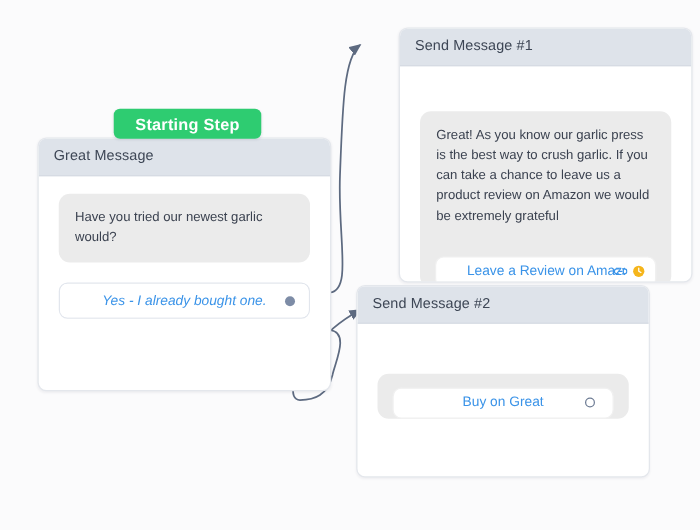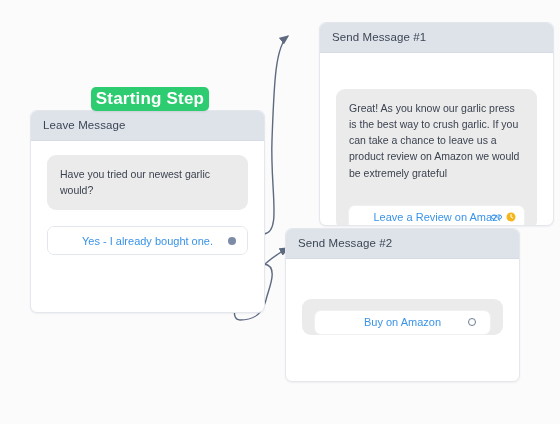--- a/index.html
+++ b/index.html
@@ -57,21 +57,21 @@
   
   #starting-step {
     position: absolute;
     left: 91px;
     top: 87px;
     width: 118px;
     height: 24px;
     background: #2ecc71;
     border-radius: 5px;
     color: #ffffff;
-    font-size: 17px;
+    font-size: 13px;
     font-weight: bold;
     display: flex;
     align-items: center;
     justify-content: center;
     z-index: 3;
     letter-spacing: .2px;
     box-shadow: 0 1px 2px rgba(32,42,64,.10);
   }
 
   
@@ -102,20 +102,21 @@
   .reply-row {
     display: flex;
     align-items: center;
     justify-content: center;
     position: relative;
     height: 27px;
     color: #3a93e8;
     font-size: 11px;
     border-bottom: 1px solid #eceff3;
     background: #fff;
+    font-style: italic;
   }
   .reply-row:last-child { border-bottom: none; }
   .reply-label { pointer-events: none; }
   .reply-dot {
     position: absolute;
     right: 11px;
     top: 50%;
     transform: translateY(-50%);
     width: 8px; height: 8px;
     border-radius: 50%;
@@ -187,21 +188,21 @@
     <path d="M264,234 C282,232 270,190 272,140 C274,86 275,46 288,36" fill="none" stroke="#5d6a80" stroke-width="1.4" marker-end="url(#arrowhead)"></path>
     <path d="M264,264 C282,266 268,300 272,320 C276,338 277,248 289,245" fill="none" stroke="#5d6a80" stroke-width="1.4" marker-end="url(#arrowhead)" opacity="0"></path>
     <path d="M264,264 C280,266 268,290 266,300 C262,316 252,320 240,320 C230,320 234,300 248,282 C262,266 270,258 288,248" fill="none" stroke="#5d6a80" stroke-width="1.4" marker-end="url(#arrowhead)"></path>
   </svg>
 
   <div id="starting-step">
     <span>Starting Step</span>
   </div>
 
   <div class="card" id="card-start" style="left:30px; top:110px; width:235px; height:203px;">
-    <div class="card-header">Leave Message</div>
+    <div class="card-header">Great Message</div>
     <div class="card-body">
       <div class="bubble">
         <p class="bubble-text">Have you tried our newest garlic would?</p>
       </div>
       <div class="reply-group">
         <div class="reply-row">
           <span class="reply-label">Yes - I already bought one.</span>
           <span class="reply-dot"></span>
         </div>
       </div>
@@ -229,20 +230,20 @@
         </div>
       </div>
     </div>
   </div>
 
   <div class="card" id="card-msg2" style="left:285px; top:228px; width:235px; height:154px;">
     <div class="card-header">Send Message #2</div>
     <div class="card-body" style="padding-top:40px;">
       <div class="bubble bubble-with-action">
         <div class="action-btn">
-          <span class="action-label">Buy on Amazon</span>
+          <span class="action-label">Buy on Great</span>
           <span class="hollow-circle"></span>
         </div>
       </div>
     </div>
   </div>
 
 </div>
 
 </body></html>

